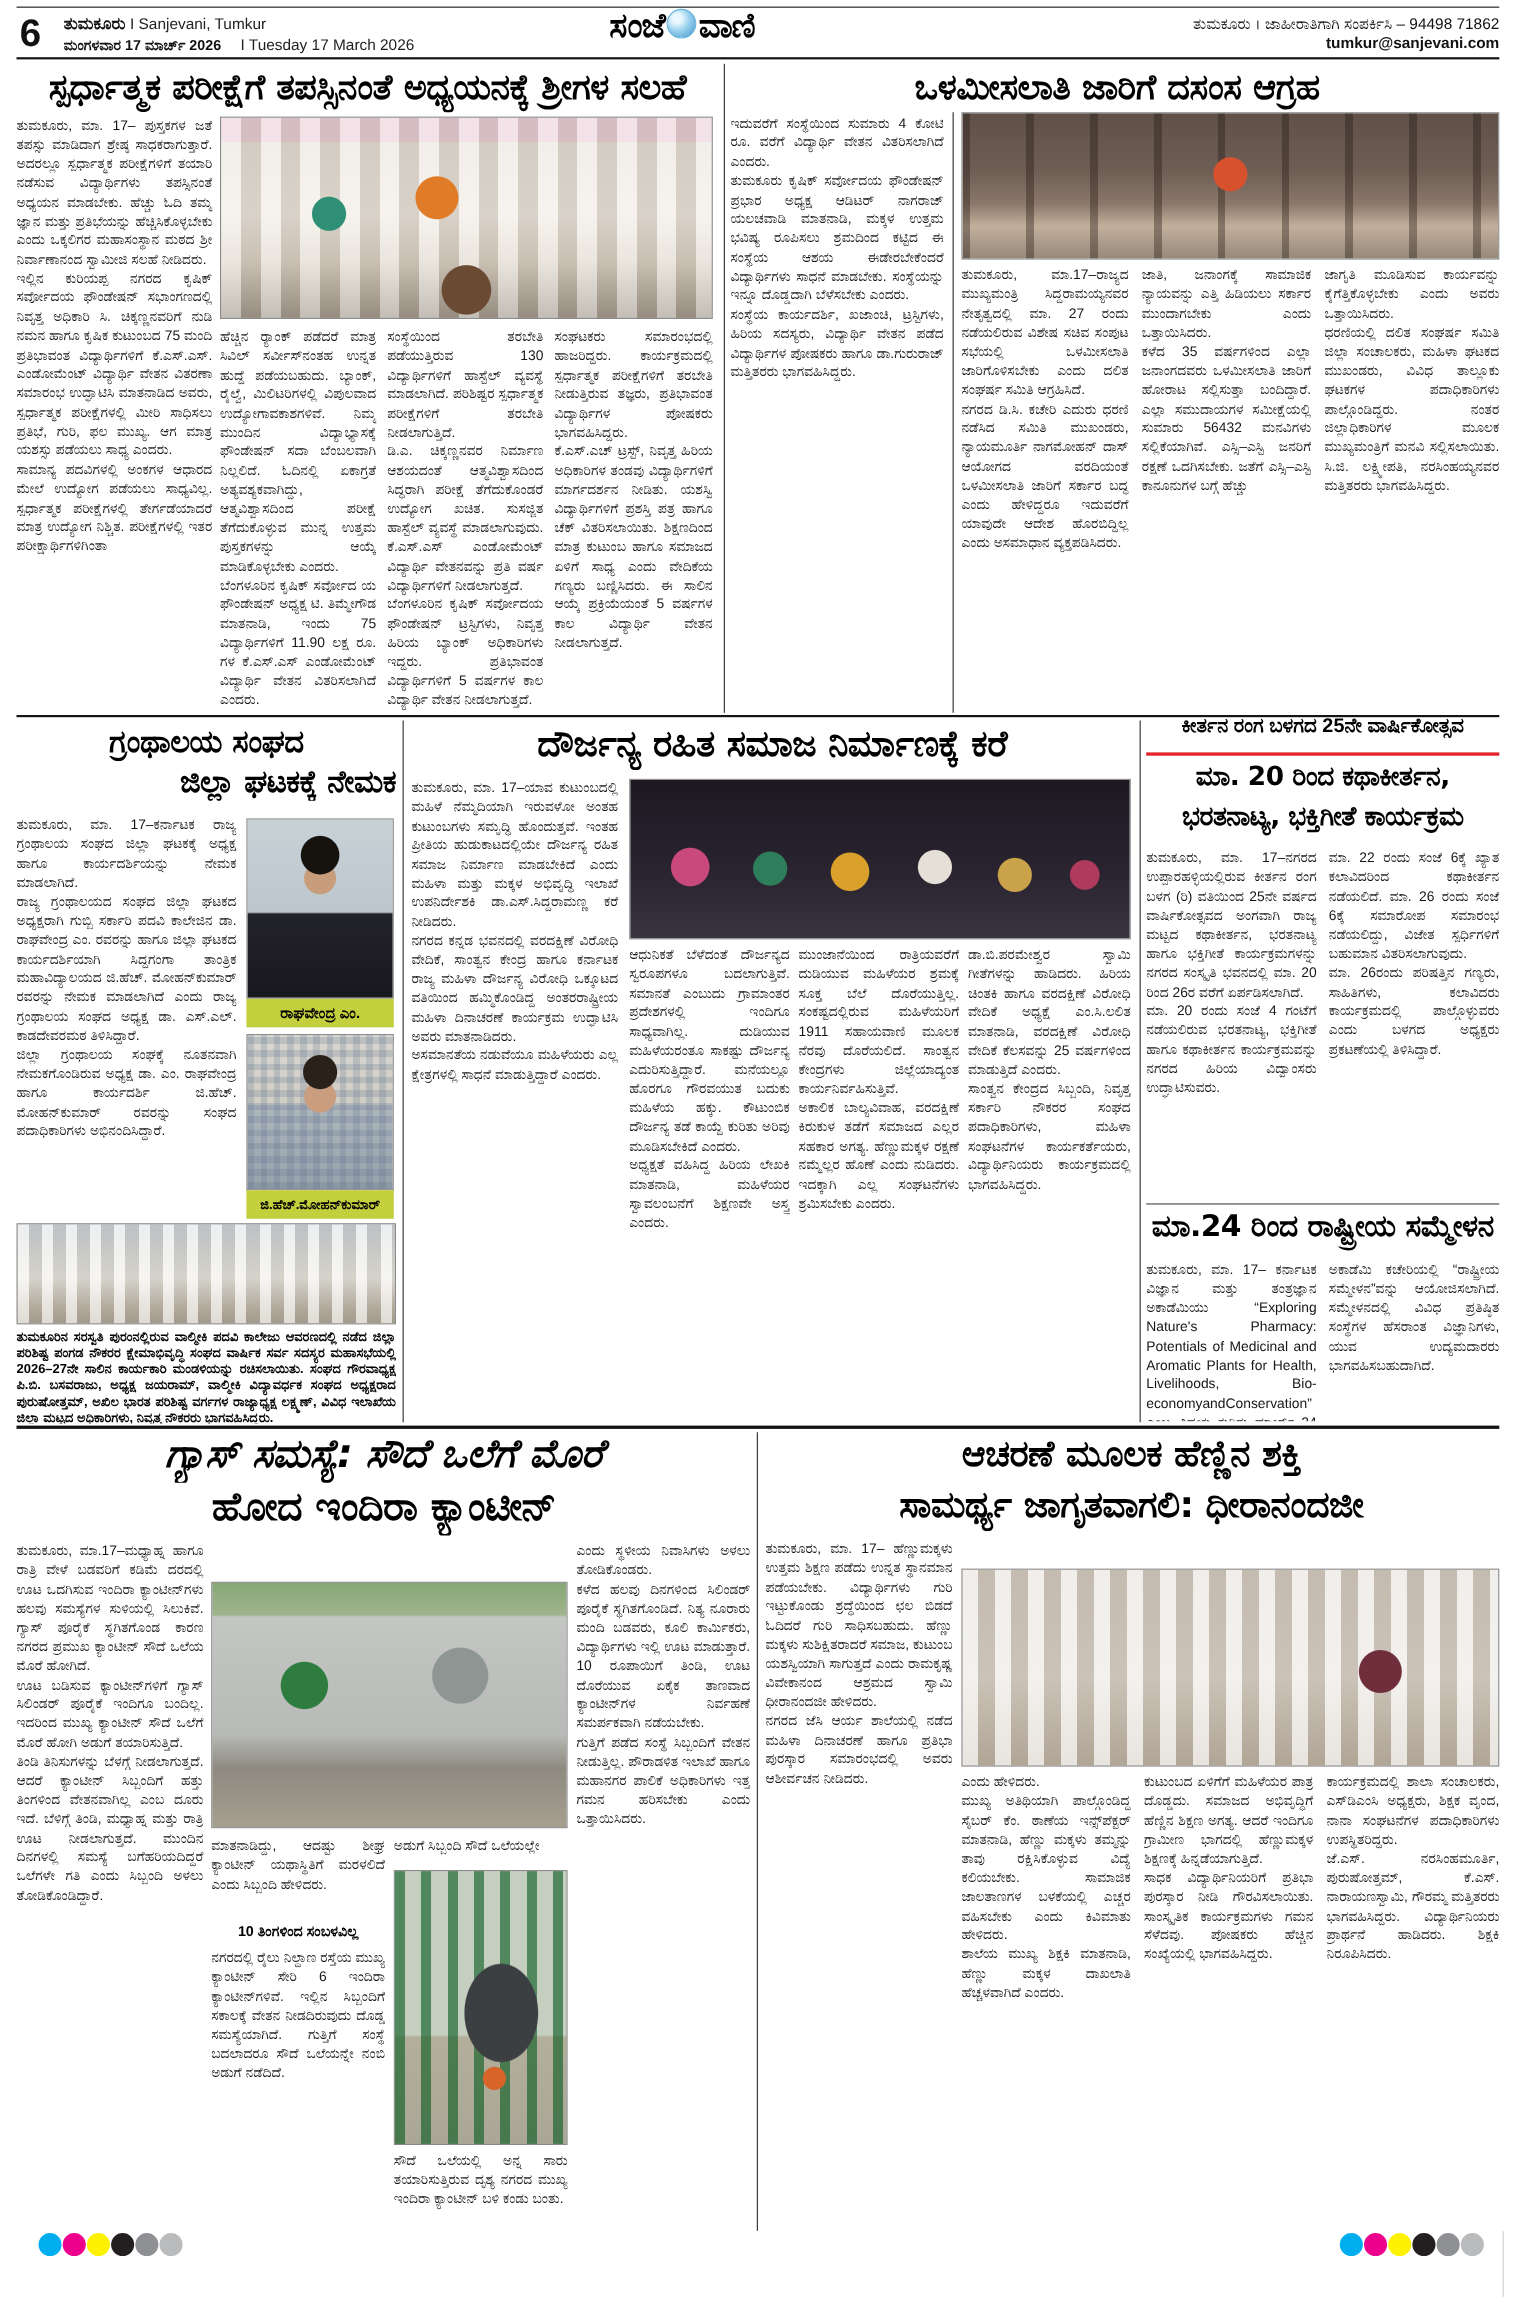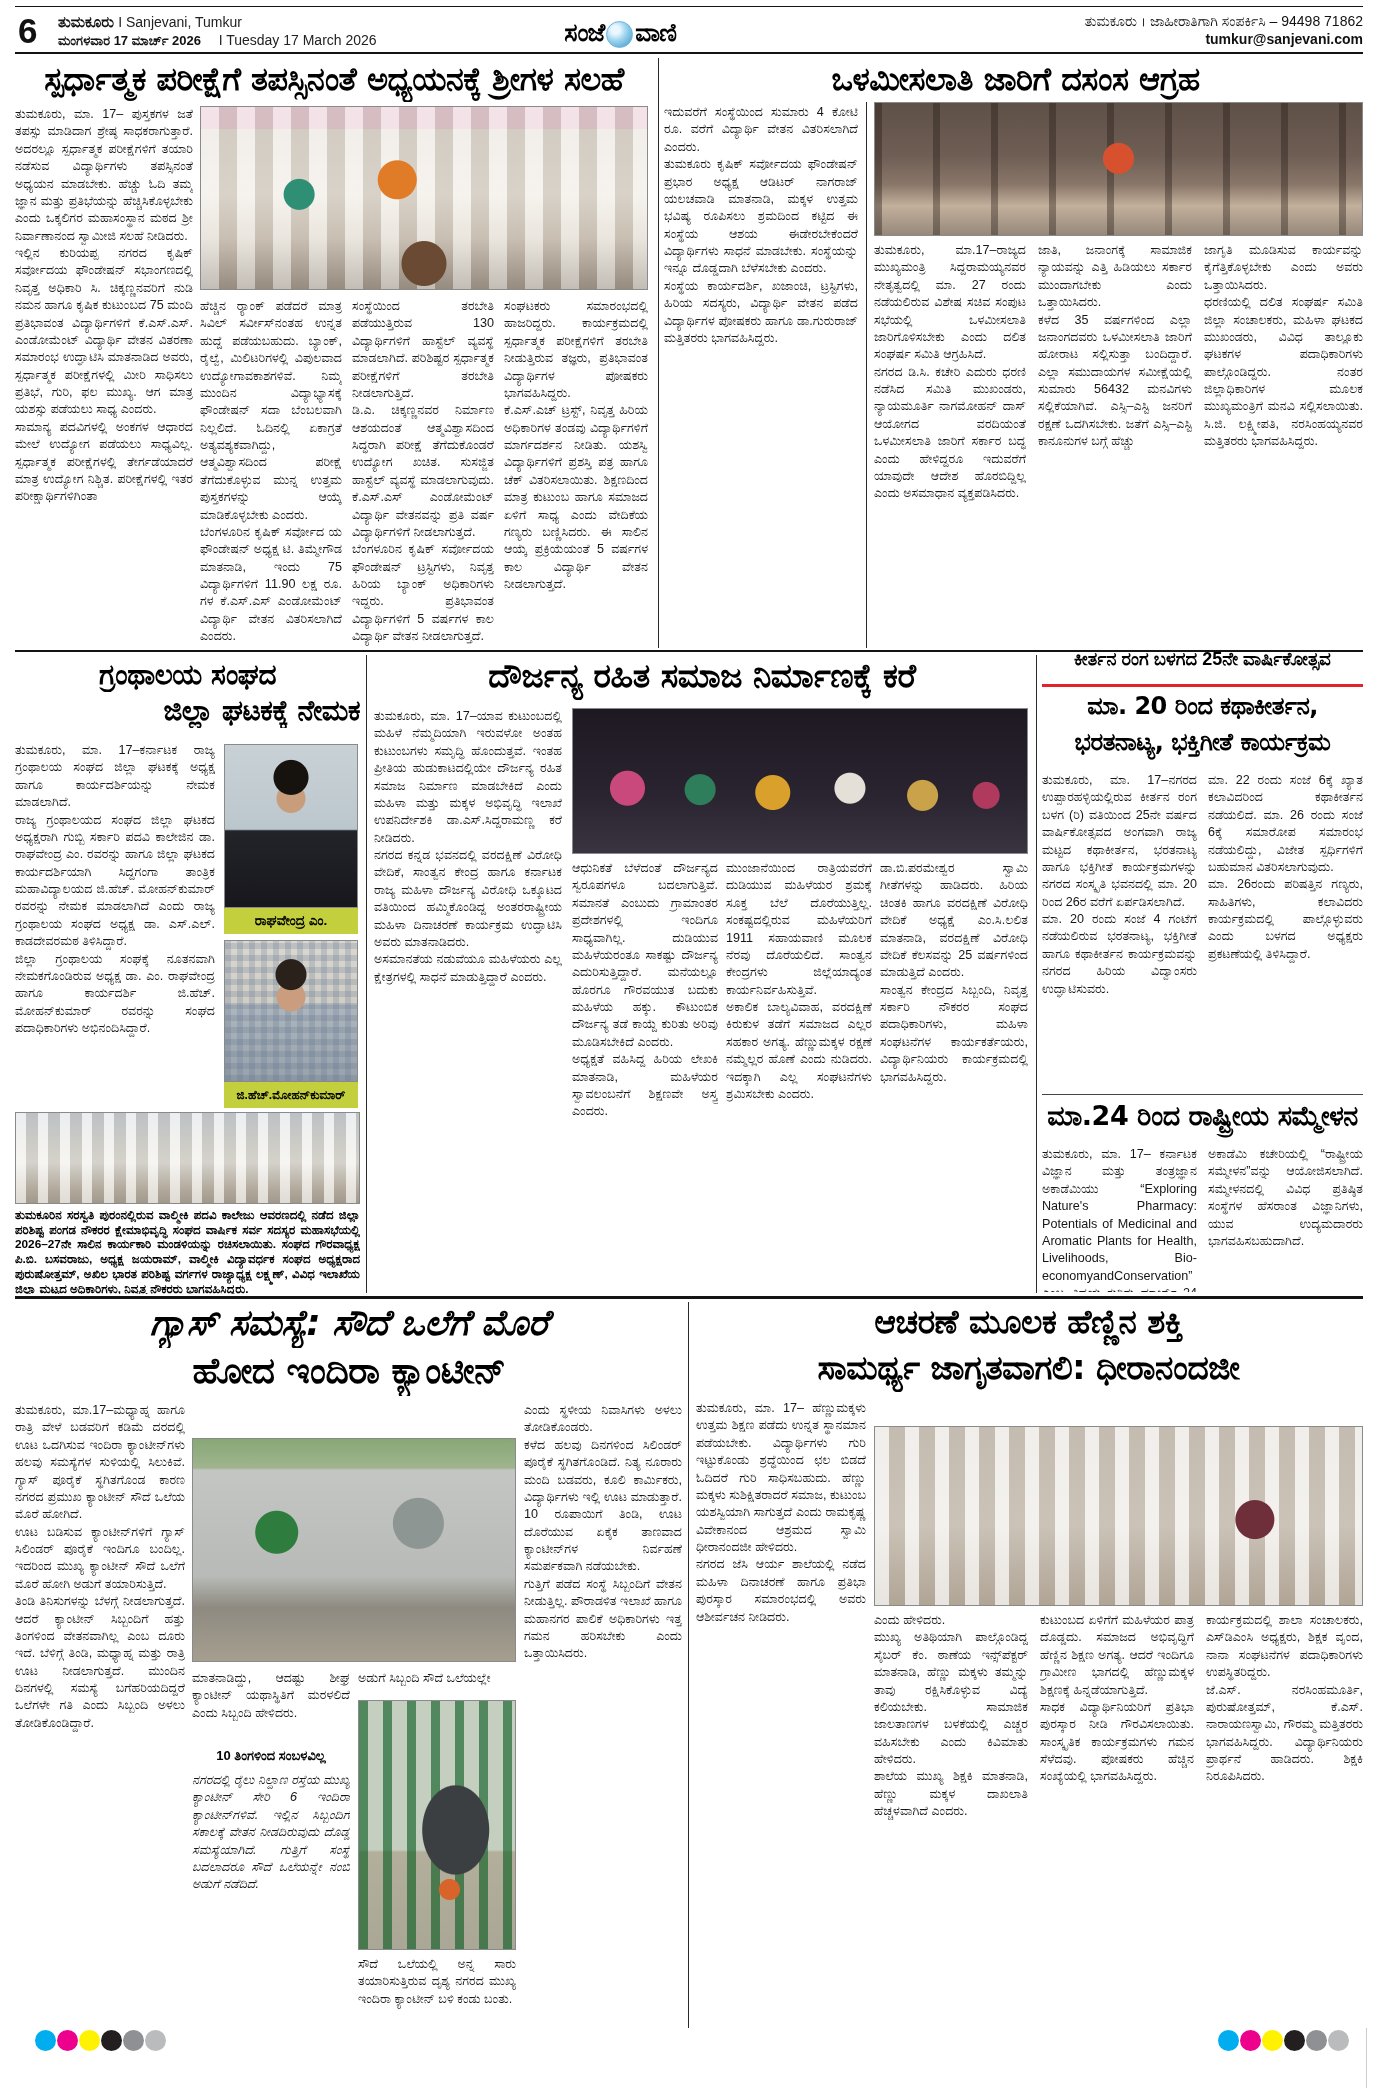--- a/index.html
+++ b/index.html
@@ -12,21 +12,21 @@
   .hline{position:absolute;background:#141414;}
   .photo{position:absolute;border:1px solid #8a8a8a;box-sizing:border-box;}
   .cap-bar{position:absolute;background:#c3cf3c;color:#000;font-weight:bold;font-size:13.5px;text-align:center;overflow:hidden;}
   .bold-caption{position:absolute;font-size:11.8px;font-weight:bold;line-height:1.25;text-align:justify;overflow:hidden;white-space:pre-line;color:#000;}
   .kicker{position:absolute;font-weight:bold;font-size:18px;text-align:center;color:#000;overflow:hidden;}
   .accent{position:absolute;background:#e3222a;}
   .subhead{position:absolute;font-weight:bold;font-size:13px;text-align:center;color:#000;overflow:hidden;}
   .reg-dot{display:inline-block;width:21px;height:21px;border-radius:50%;margin-right:1px;vertical-align:top;}
   .dots{position:absolute;white-space:nowrap;}
   .globe{display:inline-block;width:27px;height:27px;border-radius:50%;margin:0 2px;background:radial-gradient(circle at 34% 32%,#eaf7fe 0 18%,#9ed4ef 45%,#5fabd6 80%,#3f8fc0 100%);border:1px solid #69b4dc;box-sizing:border-box;}
-  .masthead{position:absolute;display:flex;align-items:flex-end;justify-content:center;font-weight:bold;font-size:25px;letter-spacing:-1px;color:#000;font-family:Liberation Sans, sans-serif;}
+  .masthead{position:absolute;display:flex;align-items:flex-start;justify-content:center;font-weight:bold;font-size:31px;letter-spacing:-1px;color:#000;font-family:Liberation Mono, monospace;}
   .hdr-sm{font-size:14px;color:#222;}
   .hdr-kn{font-weight:bold;}
   
   .ph-exam{background:
     radial-gradient(circle at 50% 86%,#6a4a33 0 22px,transparent 23px),
     radial-gradient(circle at 44% 40%,#e07b28 0 19px,transparent 20px),
     radial-gradient(circle at 22% 48%,#2f8f74 0 15px,transparent 16px),
     repeating-linear-gradient(90deg,rgba(255,255,255,.45) 0 18px,rgba(160,150,140,.28) 18px 36px),
     linear-gradient(180deg,#e9ccd6 0%,#e9ccd6 12%,#e7e1d8 12%,#efe9e0 48%,#d9d0c2 72%,#91877a 100%);}
   .ph-dasamsa{background:
@@ -186,21 +186,21 @@
   <div class="hl" style="left:15px;top:1350px;width:668px;height:46px;font-size:36px;">ಹೋದ ಇಂದಿರಾ ಕ್ಯಾಂಟೀನ್</div>
 
   <div class="col" style="left:15px;top:1402px;width:170px;height:624px;">ತುಮಕೂರು, ಮಾ.17–ಮಧ್ಯಾಹ್ನ ಹಾಗೂ ರಾತ್ರಿ ವೇಳೆ ಬಡವರಿಗೆ ಕಡಿಮೆ ದರದಲ್ಲಿ ಊಟ ಒದಗಿಸುವ ಇಂದಿರಾ ಕ್ಯಾಂಟೀನ್‌ಗಳು ಹಲವು ಸಮಸ್ಯೆಗಳ ಸುಳಿಯಲ್ಲಿ ಸಿಲುಕಿವೆ. ಗ್ಯಾಸ್ ಪೂರೈಕೆ ಸ್ಥಗಿತಗೊಂಡ ಕಾರಣ ನಗರದ ಪ್ರಮುಖ ಕ್ಯಾಂಟೀನ್ ಸೌದೆ ಒಲೆಯ ಮೊರೆ ಹೋಗಿದೆ.
 ಊಟ ಬಡಿಸುವ ಕ್ಯಾಂಟೀನ್‌ಗಳಿಗೆ ಗ್ಯಾಸ್ ಸಿಲಿಂಡರ್ ಪೂರೈಕೆ ಇಂದಿಗೂ ಬಂದಿಲ್ಲ. ಇದರಿಂದ ಮುಖ್ಯ ಕ್ಯಾಂಟೀನ್ ಸೌದೆ ಒಲೆಗೆ ಮೊರೆ ಹೋಗಿ ಅಡುಗೆ ತಯಾರಿಸುತ್ತಿದೆ.
 ತಿಂಡಿ ತಿನಿಸುಗಳನ್ನು ಬೆಳಗ್ಗೆ ನೀಡಲಾಗುತ್ತದೆ. ಆದರೆ ಕ್ಯಾಂಟೀನ್ ಸಿಬ್ಬಂದಿಗೆ ಹತ್ತು ತಿಂಗಳಿಂದ ವೇತನವಾಗಿಲ್ಲ ಎಂಬ ದೂರು ಇದೆ. ಬೆಳಿಗ್ಗೆ ತಿಂಡಿ, ಮಧ್ಯಾಹ್ನ ಮತ್ತು ರಾತ್ರಿ ಊಟ ನೀಡಲಾಗುತ್ತದೆ. ಮುಂದಿನ ದಿನಗಳಲ್ಲಿ ಸಮಸ್ಯೆ ಬಗೆಹರಿಯದಿದ್ದರೆ ಒಲೆಗಳೇ ಗತಿ ಎಂದು ಸಿಬ್ಬಂದಿ ಅಳಲು ತೋಡಿಕೊಂಡಿದ್ದಾರೆ.</div>
 
   <div class="photo ph-canteen" style="left:192px;top:1438px;width:324px;height:224px;"></div>
 
   <div class="col" style="left:192px;top:1670px;width:158px;height:74px;">ಮಾತನಾಡಿದ್ದು, ಆದಷ್ಟು ಶೀಘ್ರ ಕ್ಯಾಂಟೀನ್ ಯಥಾಸ್ಥಿತಿಗೆ ಮರಳಲಿದೆ ಎಂದು ಸಿಬ್ಬಂದಿ ಹೇಳಿದರು.</div>
   <div class="subhead" style="left:192px;top:1748px;width:158px;height:20px;">10 ತಿಂಗಳಿಂದ ಸಂಬಳವಿಲ್ಲ</div>
-  <div class="col" style="left:192px;top:1772px;width:158px;height:254px;font-style:italic;">ನಗರದಲ್ಲಿ ರೈಲು ನಿಲ್ದಾಣ ರಸ್ತೆಯ ಮುಖ್ಯ ಕ್ಯಾಂಟೀನ್ ಸೇರಿ 6 ಇಂದಿರಾ ಕ್ಯಾಂಟೀನ್‌ಗಳಿವೆ. ಇಲ್ಲಿನ ಸಿಬ್ಬಂದಿಗೆ ಸಕಾಲಕ್ಕೆ ವೇತನ ನೀಡದಿರುವುದು ದೊಡ್ಡ ಸಮಸ್ಯೆಯಾಗಿದೆ. ಗುತ್ತಿಗೆ ಸಂಸ್ಥೆ ಬದಲಾದರೂ ಸೌದೆ ಒಲೆಯನ್ನೇ ನಂಬಿ ಅಡುಗೆ ನಡೆದಿದೆ.</div>
+  <div class="col" style="left:192px;top:1772px;width:158px;height:254px;">ನಗರದಲ್ಲಿ ರೈಲು ನಿಲ್ದಾಣ ರಸ್ತೆಯ ಮುಖ್ಯ ಕ್ಯಾಂಟೀನ್ ಸೇರಿ 6 ಇಂದಿರಾ ಕ್ಯಾಂಟೀನ್‌ಗಳಿವೆ. ಇಲ್ಲಿನ ಸಿಬ್ಬಂದಿಗೆ ಸಕಾಲಕ್ಕೆ ವೇತನ ನೀಡದಿರುವುದು ದೊಡ್ಡ ಸಮಸ್ಯೆಯಾಗಿದೆ. ಗುತ್ತಿಗೆ ಸಂಸ್ಥೆ ಬದಲಾದರೂ ಸೌದೆ ಒಲೆಯನ್ನೇ ನಂಬಿ ಅಡುಗೆ ನಡೆದಿದೆ.</div>
 
   <div class="col" style="left:358px;top:1670px;width:158px;height:26px;">ಅಡುಗೆ ಸಿಬ್ಬಂದಿ ಸೌದೆ ಒಲೆಯಲ್ಲೇ</div>
   <div class="photo ph-pot" style="left:358px;top:1700px;width:158px;height:250px;"></div>
   <div class="col" style="left:358px;top:1956px;width:158px;height:70px;">ಸೌದೆ ಒಲೆಯಲ್ಲಿ ಅನ್ನ ಸಾರು ತಯಾರಿಸುತ್ತಿರುವ ದೃಶ್ಯ ನಗರದ ಮುಖ್ಯ ಇಂದಿರಾ ಕ್ಯಾಂಟೀನ್ ಬಳಿ ಕಂಡು ಬಂತು.</div>
 
   <div class="col" style="left:524px;top:1402px;width:158px;height:624px;">ಎಂದು ಸ್ಥಳೀಯ ನಿವಾಸಿಗಳು ಅಳಲು ತೋಡಿಕೊಂಡರು.
 ಕಳೆದ ಹಲವು ದಿನಗಳಿಂದ ಸಿಲಿಂಡರ್ ಪೂರೈಕೆ ಸ್ಥಗಿತಗೊಂಡಿದೆ. ನಿತ್ಯ ನೂರಾರು ಮಂದಿ ಬಡವರು, ಕೂಲಿ ಕಾರ್ಮಿಕರು, ವಿದ್ಯಾರ್ಥಿಗಳು ಇಲ್ಲಿ ಊಟ ಮಾಡುತ್ತಾರೆ. 10 ರೂಪಾಯಿಗೆ ತಿಂಡಿ, ಊಟ ದೊರೆಯುವ ಏಕೈಕ ತಾಣವಾದ ಕ್ಯಾಂಟೀನ್‌ಗಳ ನಿರ್ವಹಣೆ ಸಮರ್ಪಕವಾಗಿ ನಡೆಯಬೇಕು.
 ಗುತ್ತಿಗೆ ಪಡೆದ ಸಂಸ್ಥೆ ಸಿಬ್ಬಂದಿಗೆ ವೇತನ ನೀಡುತ್ತಿಲ್ಲ. ಪೌರಾಡಳಿತ ಇಲಾಖೆ ಹಾಗೂ ಮಹಾನಗರ ಪಾಲಿಕೆ ಅಧಿಕಾರಿಗಳು ಇತ್ತ ಗಮನ ಹರಿಸಬೇಕು ಎಂದು ಒತ್ತಾಯಿಸಿದರು.</div>
 
   <div class="vline" style="left:688px;top:1302px;height:726px;"></div>

